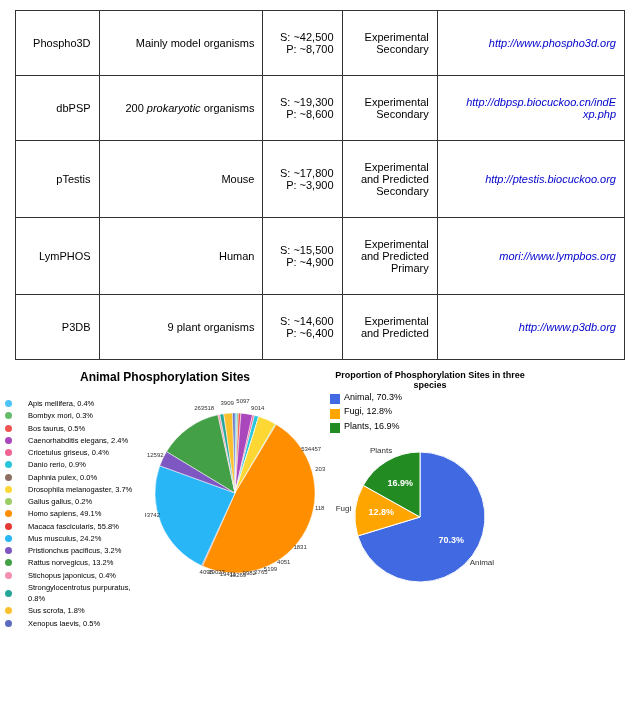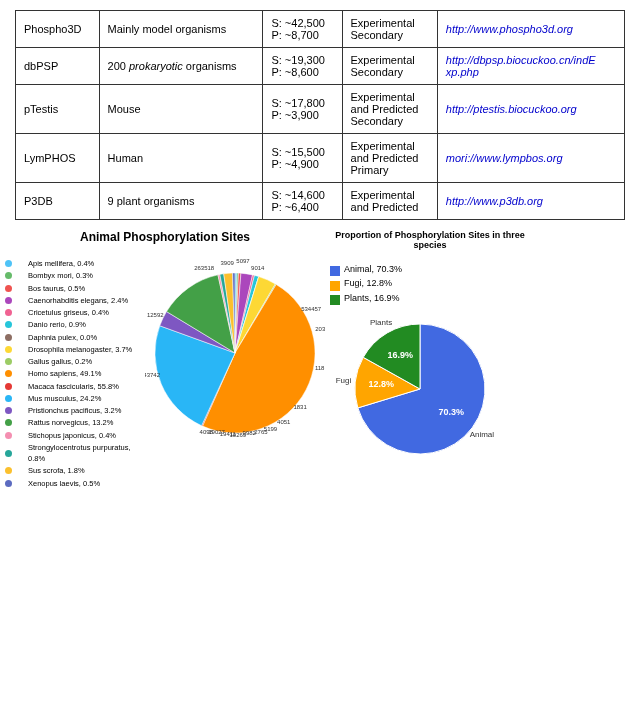--- a/index.html
+++ b/index.html
@@ -17,22 +17,22 @@
     }
 
     table {
       width: 100%;
       border-collapse: collapse;
       font-size: 11px;
     }
 
     table td {
       border: 1px solid #333;
-      padding: 6px 8px;
-      text-align: left;
+      padding: 20px 8px;
+      text-align: right;
       vertical-align: middle;
     }
 
     table td a {
       color: #0000CC;
       text-decoration: none;
       font-style: italic;
     }
 
     table td.italic-text em {
@@ -275,21 +275,21 @@
           <text x="4.998527286561995" y="127.77607596902185" font-size="6" fill="#333" text-anchor="middle" dominant-baseline="middle">143742</text>
           <text x="10.244914740774789" y="67.80959296681846" font-size="6" fill="#333" text-anchor="middle" dominant-baseline="middle">12592</text>
           <text x="59.21818710068976" y="20.427664129268265" font-size="6" fill="#333" text-anchor="middle" dominant-baseline="middle">263518</text>
           <text x="166.2102355330306" y="61.00000000000001" font-size="6" fill="#333" text-anchor="middle" dominant-baseline="middle">534457</text>
           <text x="176.93332436601617" y="81.70628594077314" font-size="6" fill="#333" text-anchor="middle" dominant-baseline="middle">2031</text>
         </svg>
     </div>
   </div>
 
   <div class="chart-container pie-chart-right">
-    <div class="chart-title" style="font-size:9px; margin-bottom:12px;">Proportion of Phosphorylation Sites in three species</div>
+    <div class="chart-title" style="font-size:9px; margin-bottom:0;">Proportion of Phosphorylation Sites in three species</div>
     
     
     <div class="right-legend">
       <div class="right-legend-item">
         <div class="right-legend-dot" style="background:#4169E1;"></div>
         <span>Animal, 70.3%</span>
       </div>
       <div class="right-legend-item">
         <div class="right-legend-dot" style="background:#FFA500;"></div>
         <span>Fugi, 12.8%</span>

